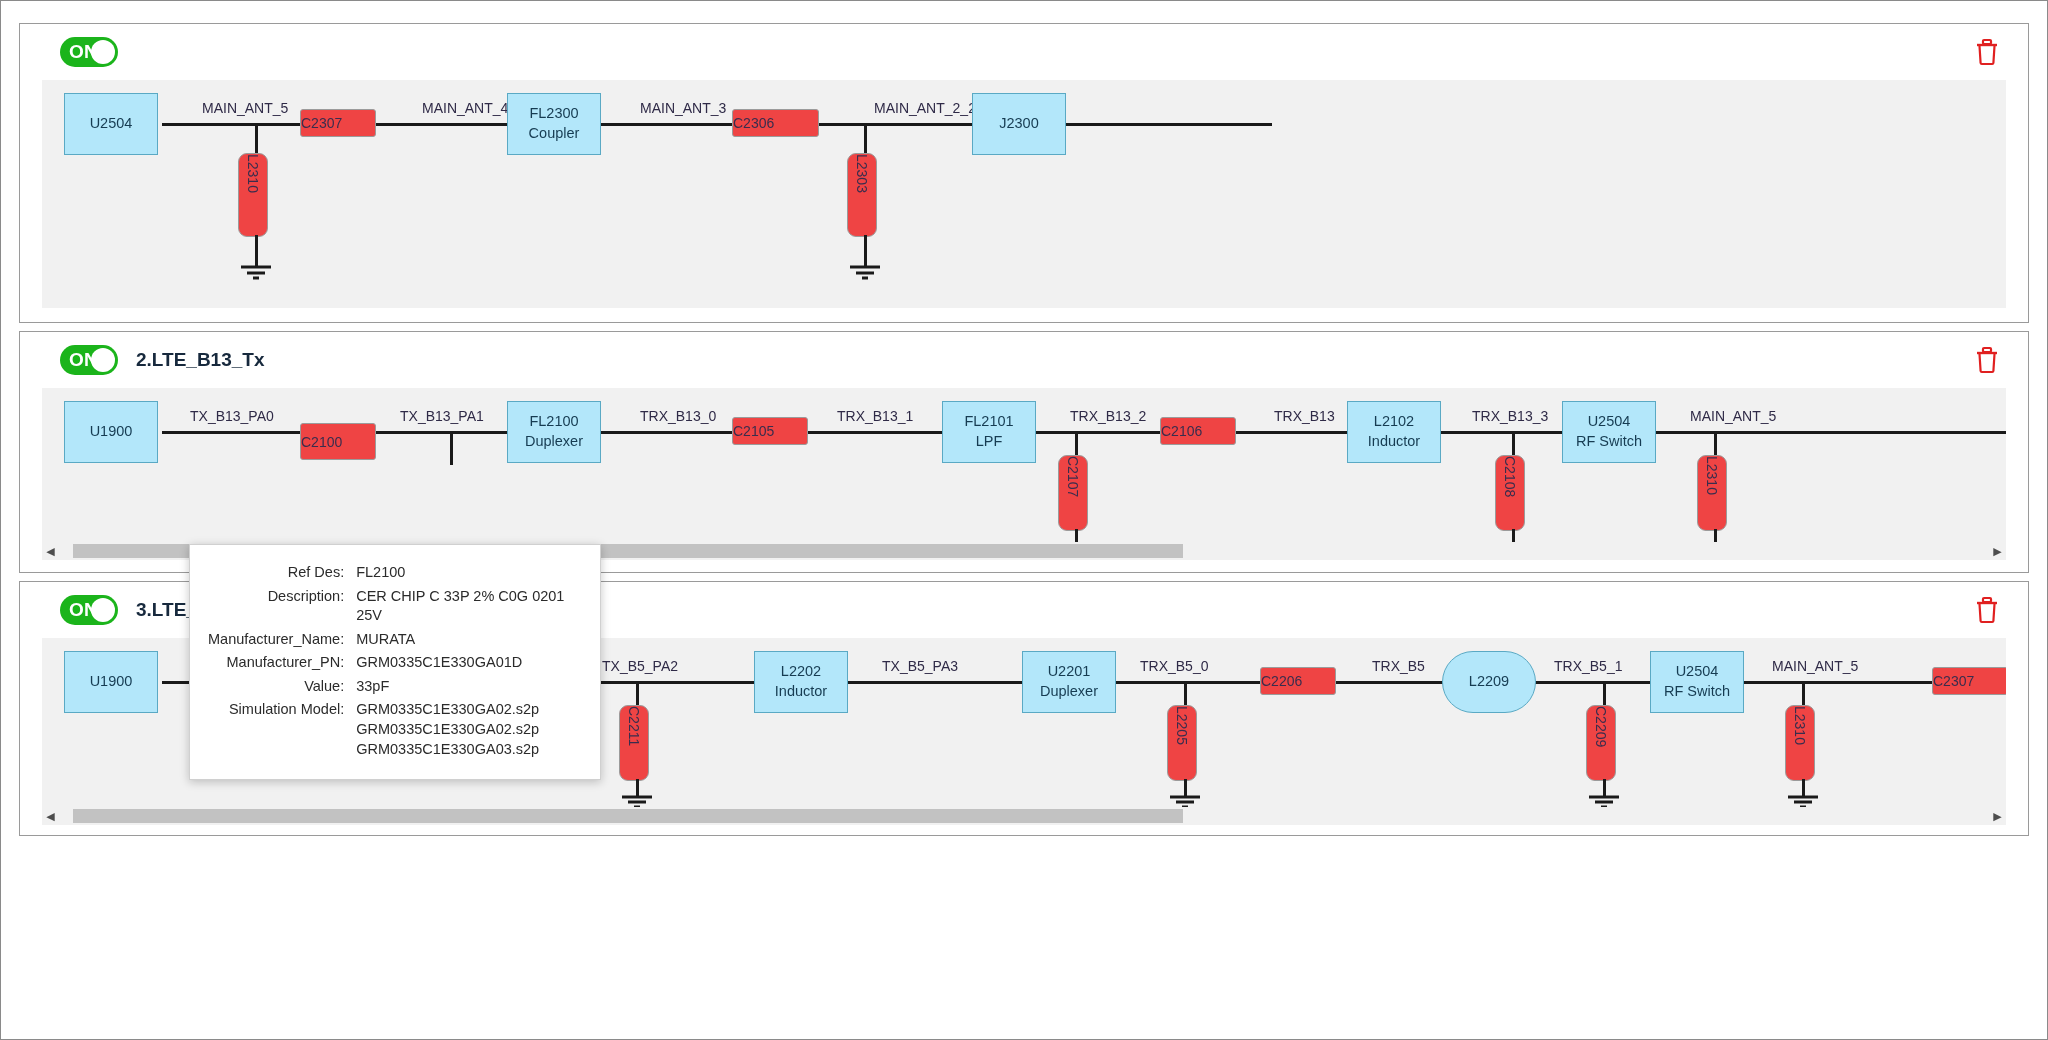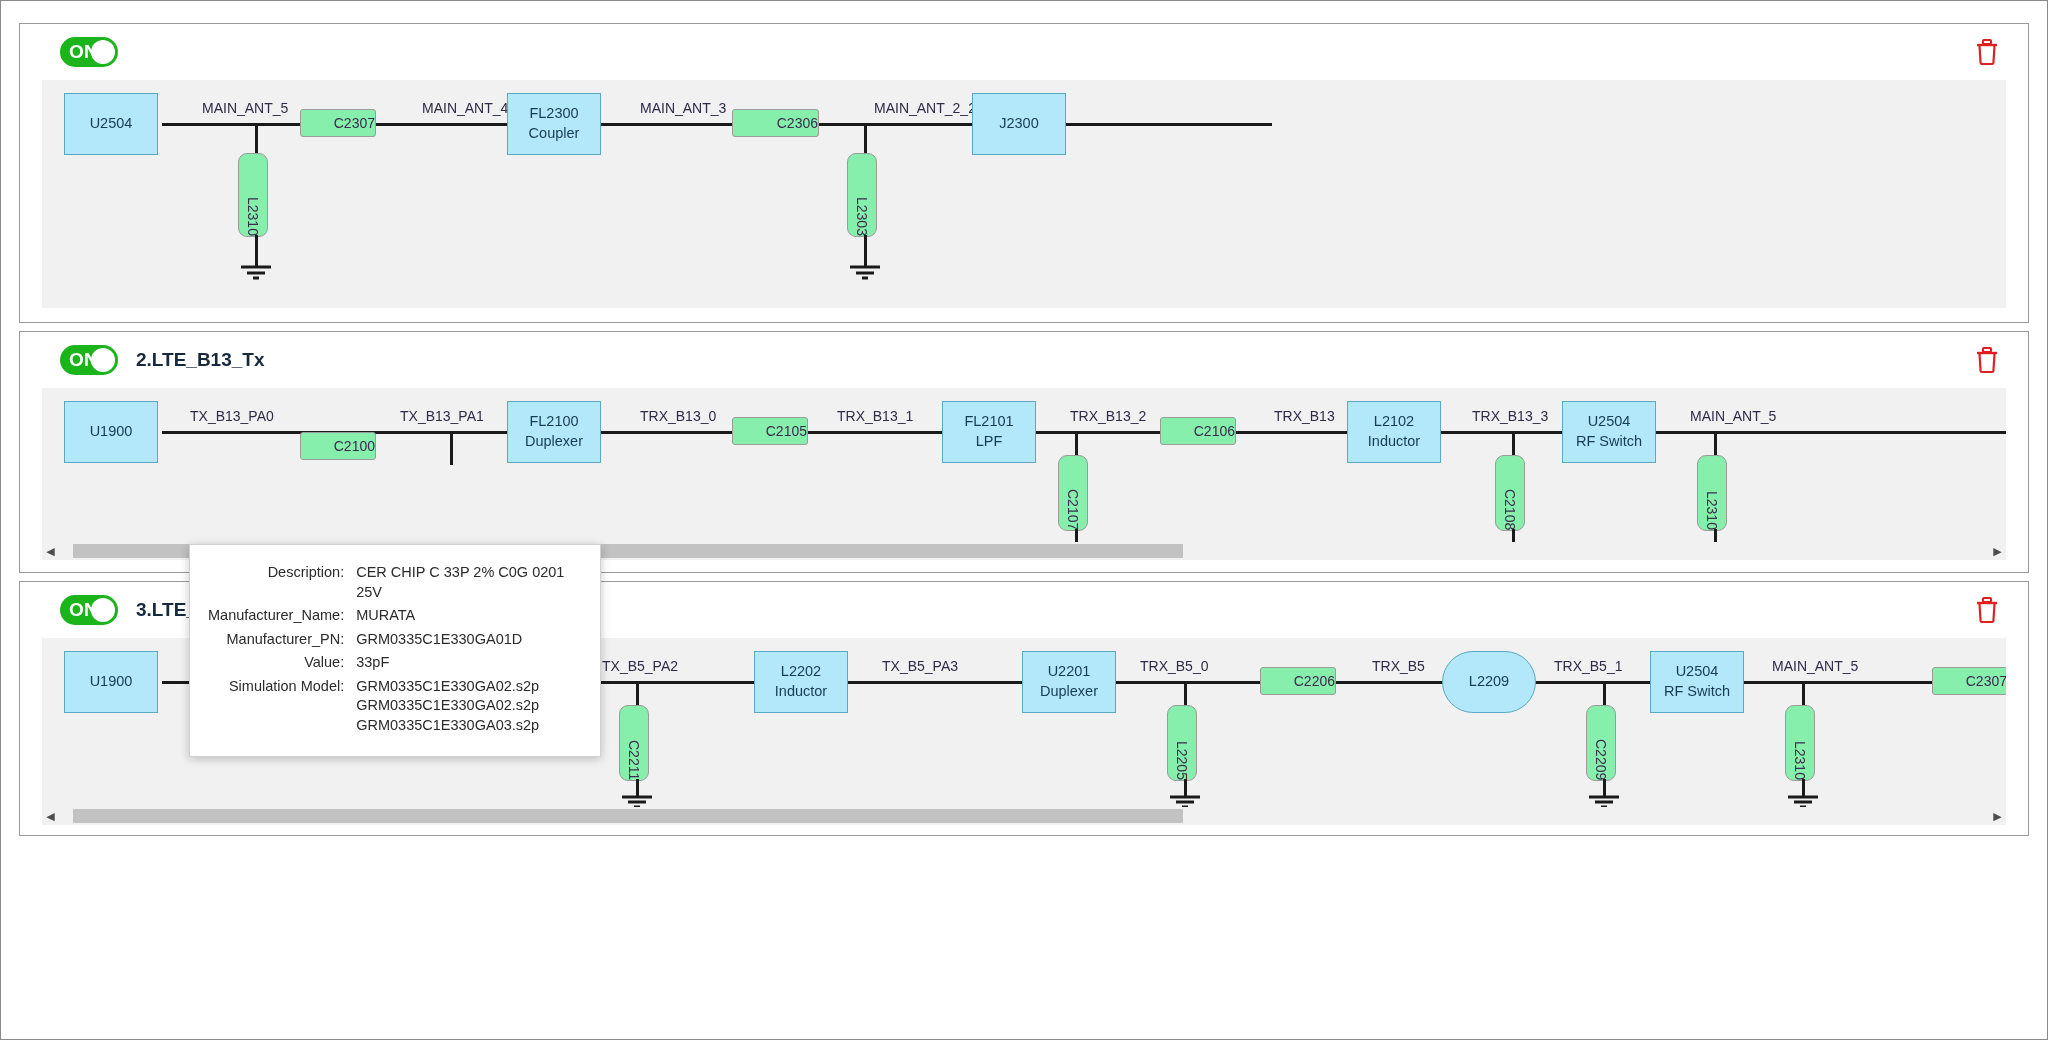--- a/index.html
+++ b/index.html
@@ -98,26 +98,26 @@
     flex-direction: column;
     align-items: center;
     justify-content: center;
     color: #163c52;
     font-size: 14.5px;
     line-height: 1.35;
     cursor: pointer;
   }
   .comp {
     position: absolute;
-    background: #86efac;
+    background: #ef4444;
     border: 1px solid #9b9b9b;
     border-radius: 3px;
     display: flex;
     align-items: center;
-    justify-content: flex-end;
+    justify-content: flex-start;
     color: #3a2d4d;
     font-size: 14px;
     cursor: pointer;
   }
   .comp.vert {
     border-radius: 9px;
     writing-mode: vertical-rl;
     text-orientation: mixed;
   }
   .netlabel {
@@ -257,21 +257,21 @@
         </div>
       </div>
       <div class="canvas-wrap" style="height:172px;">
         <div class="canvas">
           <div class="wire h" style="left:120px; top:43px; width:1884px;"></div>
 
           <div class="blk" style="left:22px; top:13px; width:94px; height:62px;">
             <span>U1900</span>
           </div>
           <div class="netlabel" style="left:148px; top:20px;">TX_B13_PA0</div>
-          <div class="comp" style="left:258px; top:44px; width:76px; height:28px;">
+          <div class="comp" style="left:258px; top:35px; width:76px; height:37px;">
             <span>C2100</span>
           </div>
           <div class="netlabel" style="left:358px; top:20px;">TX_B13_PA1</div>
           <div class="wire v" style="left:408px; top:43px; height:34px;"></div>
 
           <div class="blk" style="left:465px; top:13px; width:94px; height:62px;">
             <span>FL2100</span>
             <span>Duplexer</span>
           </div>
           <div class="netlabel" style="left:598px; top:20px;">TRX_B13_0</div>
@@ -469,20 +469,24 @@
           <div class="arrow">▶</div>
         </div>
       </div>
     </div>
 
   </div>
 
   <div class="tooltip" style="left:188px; top:543px; width:412px;">
     <table>
       <tbody>
+        <tr>
+          <td class="k">Ref Des:</td>
+          <td class="v">FL2100</td>
+        </tr>
         <tr>
           <td class="k">Description:</td>
           <td class="v" style="max-width:230px;">CER CHIP C 33P 2% C0G 0201 25V</td>
         </tr>
         <tr>
           <td class="k">Manufacturer_Name:</td>
           <td class="v">MURATA</td>
         </tr>
         <tr>
           <td class="k">Manufacturer_PN:</td>

